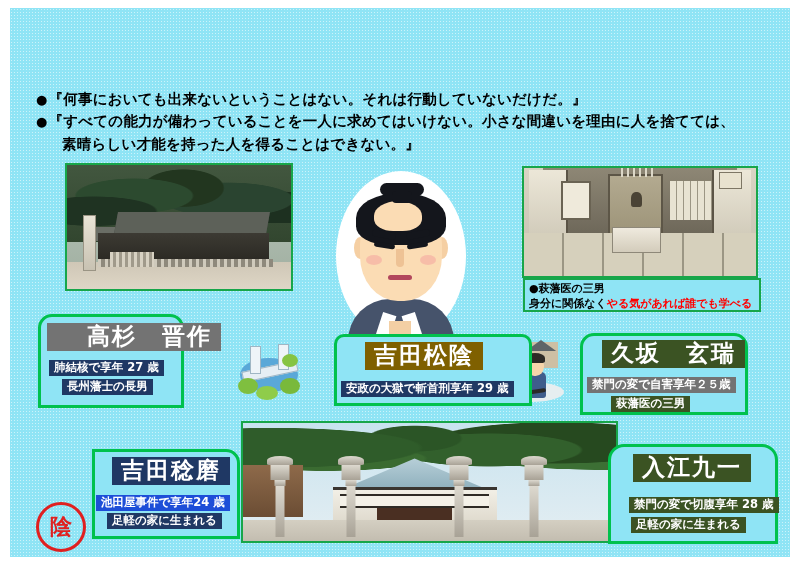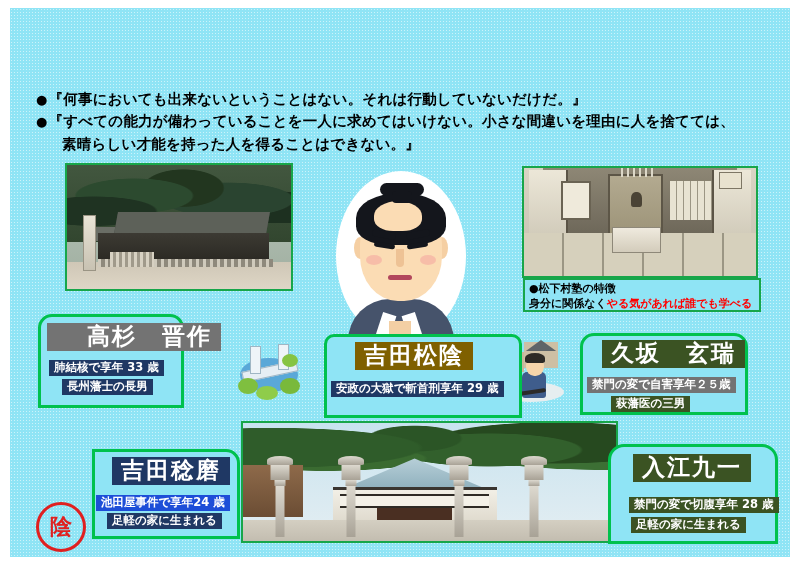--- a/index.html
+++ b/index.html
@@ -227,21 +227,21 @@
   .card-sub{position:absolute;display:inline-block;padding:0 5px;
             font-size:11.5px;font-weight:bold;color:#ffffff;
             white-space:nowrap;line-height:1.35;}
 
   #card-takasugi{left:28px;top:306px;width:146px;height:94px;
      border-radius:14px 14px 0 0;}
   #card-takasugi .card-name{left:6px;top:6px;background:#737373;padding-left:40px;}
   #card-takasugi .s1{left:8px;top:43px;background:#1f3864;}
   #card-takasugi .s2{left:21px;top:62px;background:#1f3864;}
 
-  #card-shoin{left:314px;top:326px;width:198px;height:84px;
+  #card-shoin{left:324px;top:326px;width:198px;height:72px;
      border-radius:10px 10px 0 0;text-align:right;}
   #card-shoin .card-name{left:28px;top:5px;background:#7f6000;}
   #card-shoin .s1{left:4px;top:44px;background:#1f3864;}
 
   #card-kusaka{left:570px;top:325px;width:168px;height:82px;
      border-radius:14px 14px 0 0;}
   #card-kusaka .card-name{left:19px;top:4px;background:#3b5323;}
   #card-kusaka .s1{left:4px;top:41px;background:#737373;}
   #card-kusaka .s2{left:28px;top:60px;background:#3b5323;}
 
@@ -300,21 +300,21 @@
     <div class="int-shoji"></div>
     <div class="int-scroll"></div>
     <div class="int-fig"></div>
     <div class="int-hang"></div>
     <div class="int-tatami"></div>
     <div class="int-box"></div>
     <div class="int-tag"></div>
   </div>
 
   <div class="note">
-    <div class="note-line">●松下村塾の特徴</div>
+    <div class="note-line">●萩藩医の三男</div>
     <div class="note-line"><span>身分に関係なく</span><span class="note-red">やる気があれば誰でも学べる</span></div>
   </div>
 
   <div class="portrait">
     <div class="p-oval"></div>
     <div class="p-body"></div>
     <div class="p-collarL"></div>
     <div class="p-collarR"></div>
     <div class="p-neck"></div>
     <div class="p-earL"></div>
@@ -387,21 +387,21 @@
     <div class="lantern" id="lant4">
       <i class="cap"></i>
         <i class="box"></i>
         <i class="mid"></i>
         <i class="post"></i>
       </div>
   </div>
 
   <div class="card" id="card-takasugi">
     <div class="card-name">高杉　晋作</div>
-    <div class="card-sub s1">肺結核で享年 33 歳</div>
+    <div class="card-sub s1">肺結核で享年 27 歳</div>
     <div class="card-sub s2">長州藩士の長男</div>
   </div>
 
   <div class="card" id="card-shoin">
     <div class="card-name">吉田松陰</div>
     <div class="card-sub s1">安政の大獄で斬首刑享年 29 歳</div>
   </div>
 
   <div class="card" id="card-kusaka">
     <div class="card-name">久坂　玄瑞</div>

